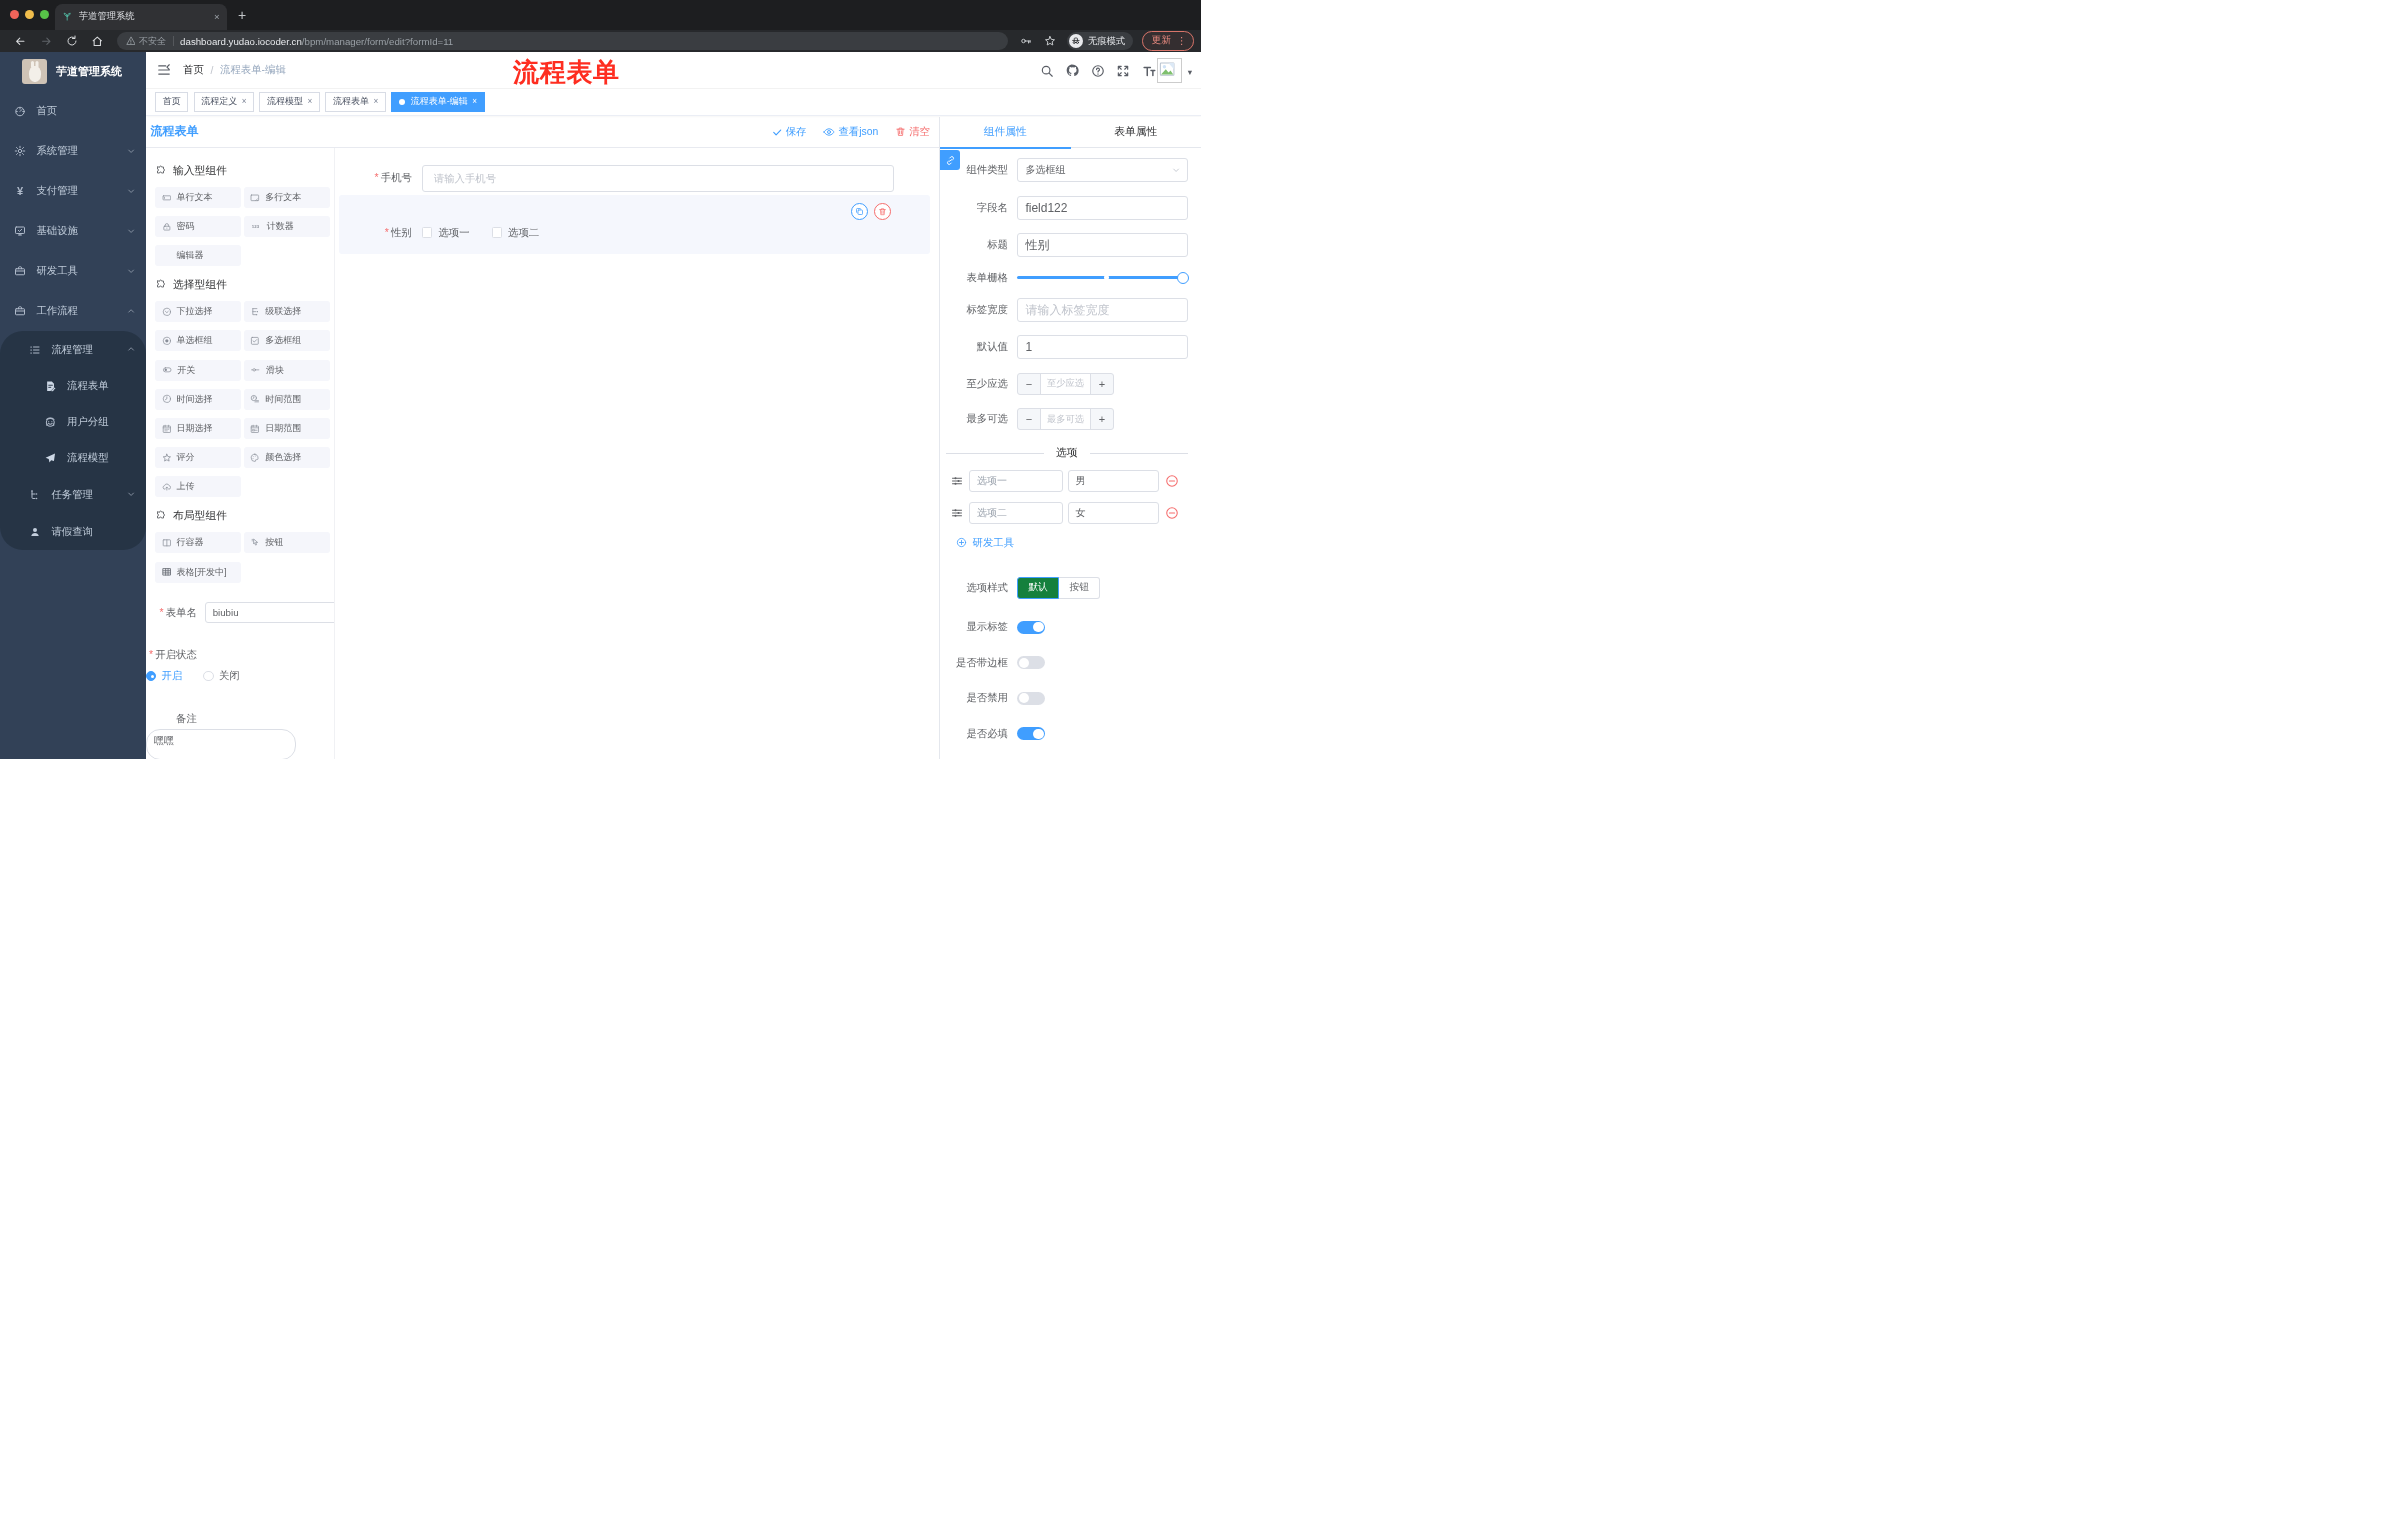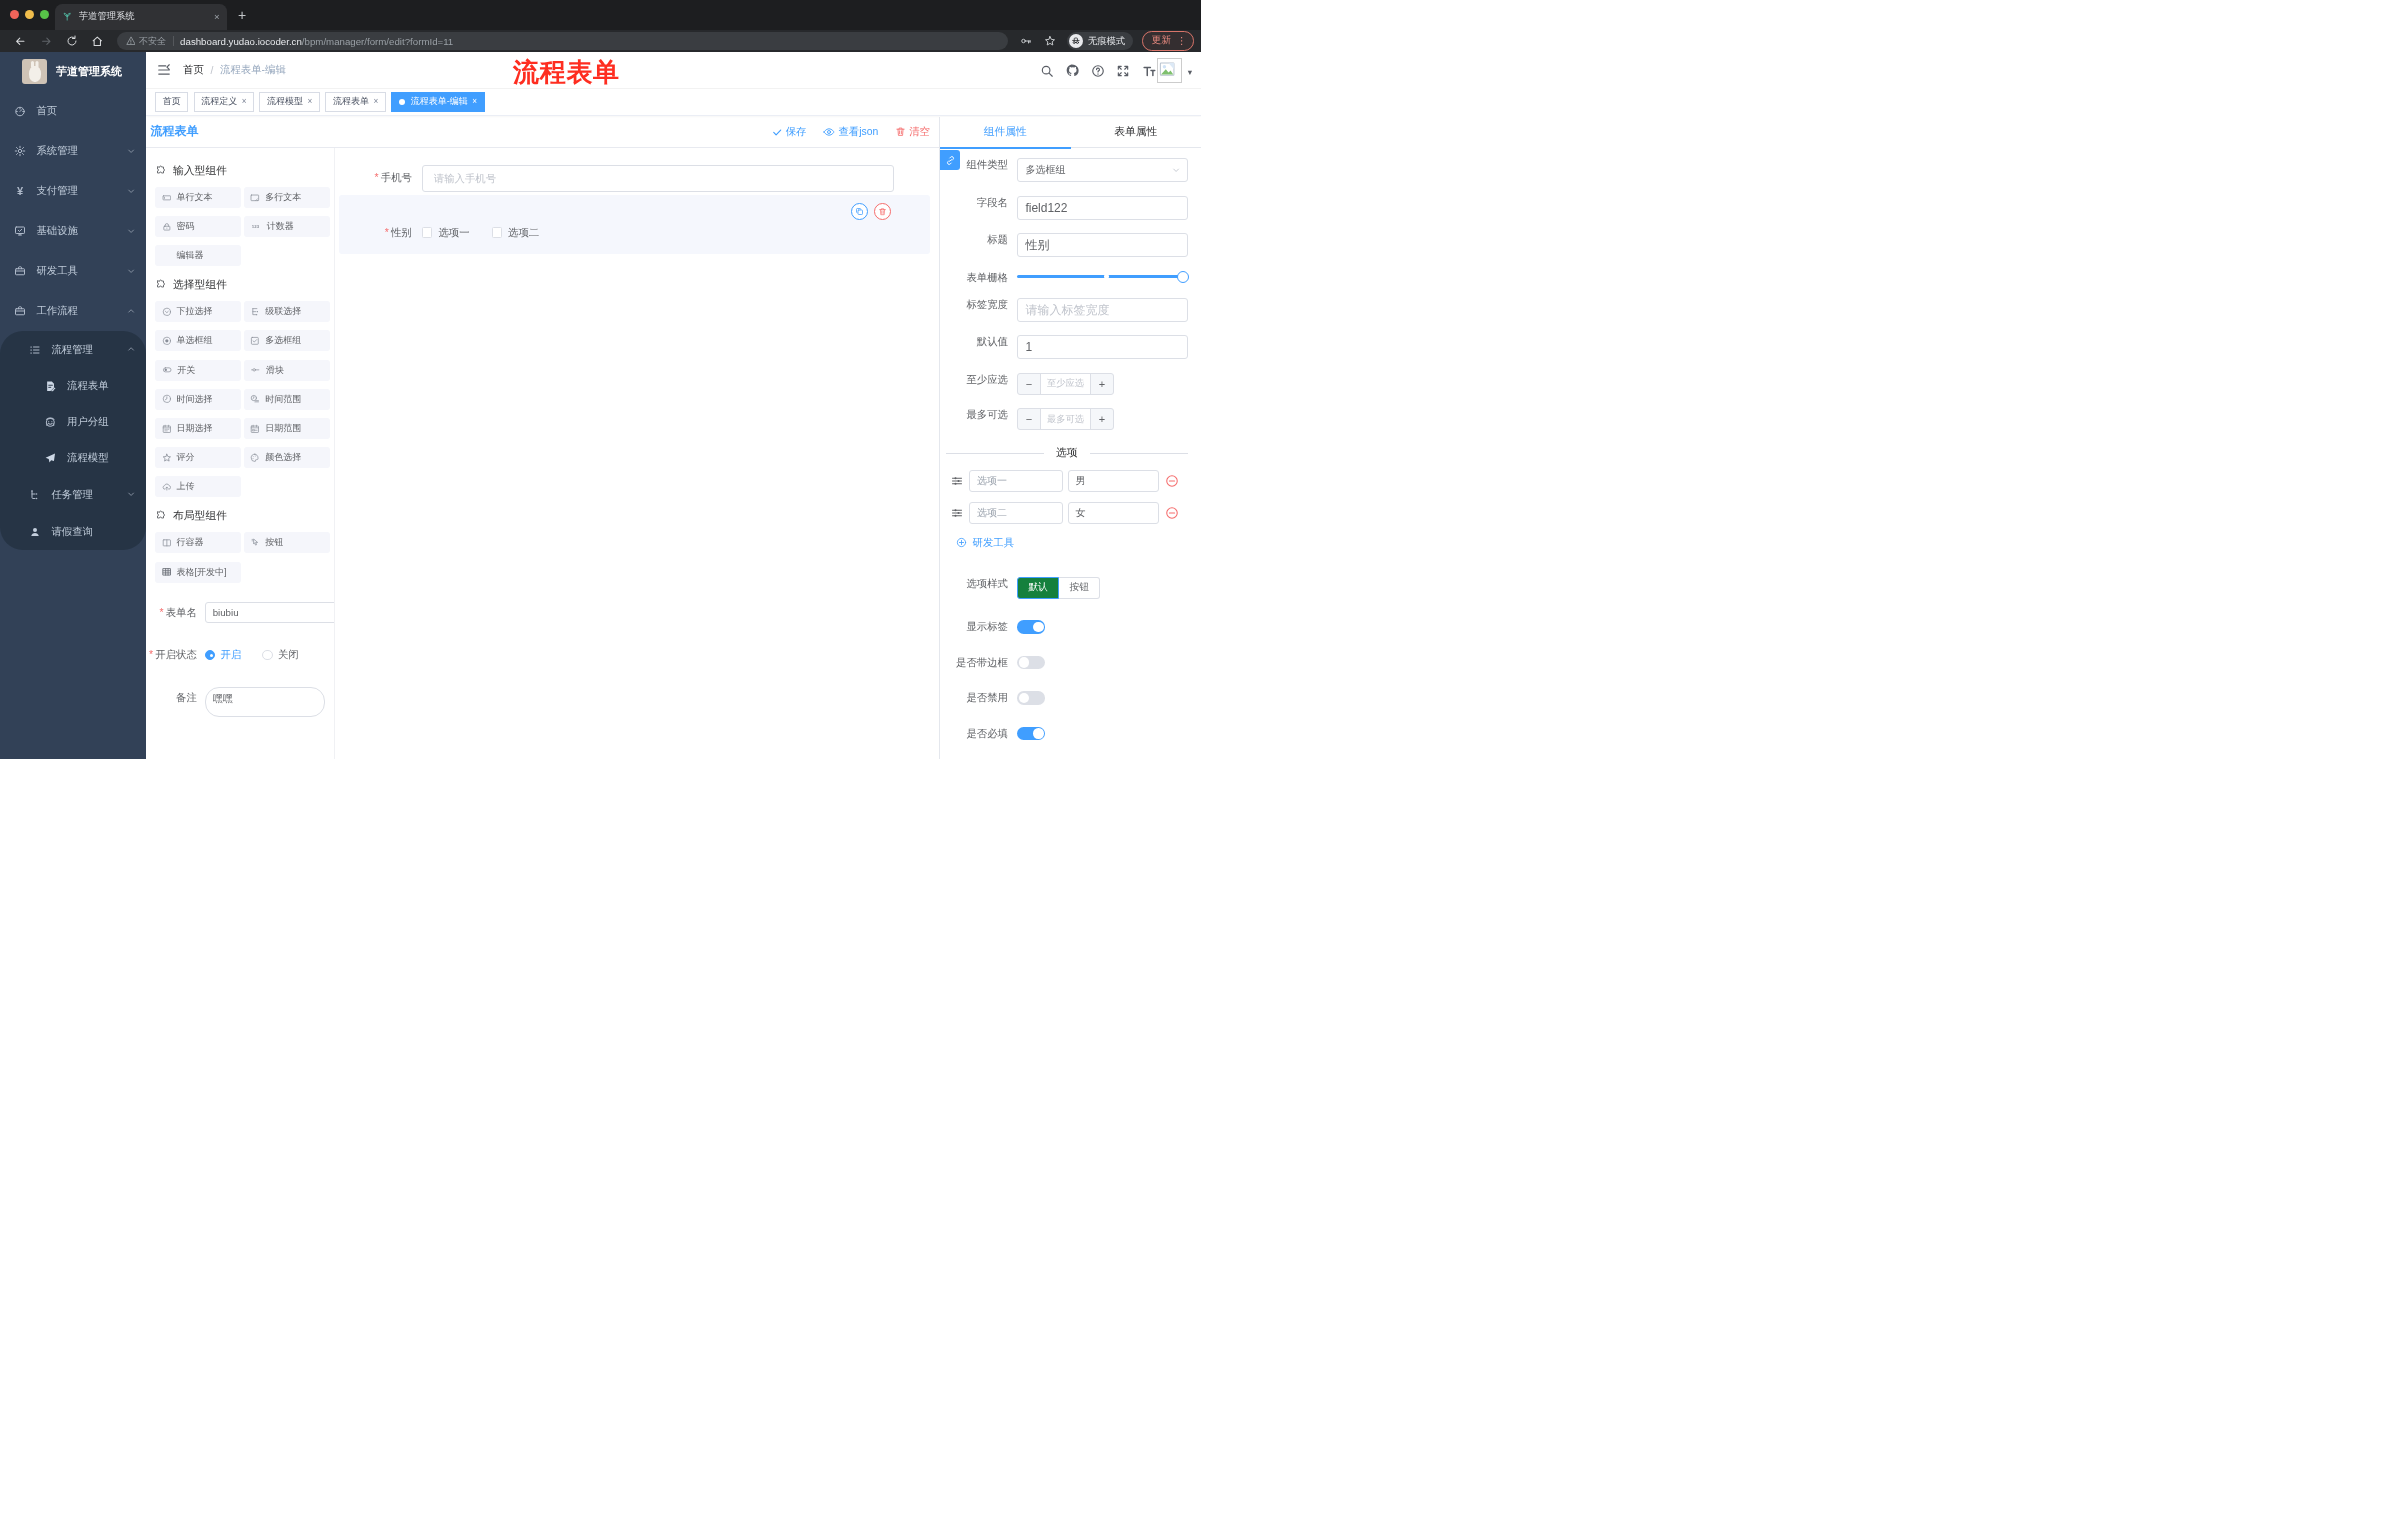--- a/index.html
+++ b/index.html
@@ -86,21 +86,21 @@
   .pshead { display:flex; align-items:center; gap:6px; padding-left:9px; font-size:10.8px; color:#303133; }
   .pshead .pz { color:#606266; }
   .pgrid { display:grid; grid-template-columns:1fr 1fr; gap:8.2px 3px; margin:9px 4.5px 0 9px; }
   .pcard { height:21px; background:#f5f6fb; border-radius:3px; display:flex; align-items:center; padding-left:6.7px; font-size:9px; color:#606266; cursor:grab; }
   .pcard .cic { color:#8a8f99; margin-right:5.2px; flex:none; }
   .pcard .spacer { width:9.7px; margin-right:5.2px; }
   .pcard.full { grid-column:1; }
   
   .pform { margin-top:19.3px; }
   .pfrow { display:flex; align-items:flex-start; margin:0 9px 0 0; }
-  .pfrow + .pfrow { margin-top:21.5px; }
+  .pfrow + .pfrow { margin-top:21.5px;flex-direction:column; }
   .pflabel { width:59px; text-align:right; font-size:10.4px; color:#606266; padding-right:8.2px; line-height:21px; flex:none; white-space:nowrap; }
   .req { color:#f56c6c; margin-right:2.2px; }
   .pfinput { flex:1; height:21px; border:0.7px solid #dcdfe6; border-radius:3px; font-size:9.7px; color:#606266; padding:0 6.7px; font-family:inherit; }
   .pfarea { flex:1; height:30px; border:0.7px solid #dcdfe6; border-radius:14px; font-size:10px; color:#606266; padding:3.7px 6.7px; resize:none; font-family:inherit; }
   .radios { display:flex; align-items:center; gap:21px; height:21px; }
   .rad { display:flex; align-items:center; gap:5.2px; font-size:10.4px; color:#606266; }
   .rdot { width:10.4px; height:10.4px; border-radius:50%; border:0.7px solid #dcdfe6; background:#fff; position:relative; }
   .rad.on { color:#409eff; }
   .rad.on .rdot { background:#409eff; border-color:#409eff; }
   .rad.on .rdot:after { content:""; position:absolute; left:3.7px; top:3.7px; width:3px; height:3px; border-radius:50%; background:#fff; }
@@ -122,21 +122,21 @@
   .ckbox { width:10.4px; height:10.4px; border:0.7px solid #dcdfe6; border-radius:1.5px; background:#fff; }
 
   
   .panel { flex:1; position:relative; background:#fff; overflow:hidden; }
   .ptabs { height:31px; display:flex; border-bottom:1.5px solid #e4e7ed; }
   .ptab { flex:1; display:flex; align-items:center; justify-content:center; font-size:10.8px; color:#303133; position:relative; cursor:pointer; }
   .ptab.act { color:#409eff; }
   .ptab.act:after { content:""; position:absolute; left:0; right:0; bottom:-1.5px; height:1.5px; background:#409eff; }
   .linktab { position:absolute; left:0; top:33px; width:20px; height:20px; background:#409eff; color:#fff; border-radius:0 3px 3px 0; display:flex; align-items:center; justify-content:center; }
   .pbody { padding:10.4px 13.4px 0 6px; }
-  .prow { display:flex; margin-bottom:13.4px; }
+  .prow { display:flex; align-items:center; margin-bottom:13.4px; }
   .plabel { width:62px; flex:none; text-align:right; font-size:10.4px; color:#606266; margin-right:9px; white-space:nowrap; }
   .pselect { flex:1; height:24px; border:0.7px solid #dcdfe6; border-radius:3px; display:flex; align-items:center; padding:0 7.4px; font-size:10px; color:#606266; position:relative; cursor:pointer; }
   .pselect .cd { position:absolute; right:6.7px; color:#c0c4cc; }
   .pinput { flex:1; height:24px; border:0.7px solid #dcdfe6; border-radius:3px; font-size:12px; color:#606266; padding:0 7.4px; font-family:inherit; min-width:0; }
   .pinput::placeholder { color:#c0c4cc; }
   .slider { flex:1; position:relative; height:12px; }
   .strack { position:absolute; left:0; right:0; top:4.5px; height:3px; border-radius:1.5px; background:#409eff; }
   .smark { position:absolute; left:51%; top:3.7px; width:4.5px; height:4.5px; border-radius:50%; background:#fff; }
   .shandle { position:absolute; right:-1.5px; top:0; width:12px; height:12px; border-radius:50%; background:#fff; border:1.5px solid #409eff; }
   .stepper { width:97px; height:22px; border:0.7px solid #dcdfe6; border-radius:3px; background:#f5f7fa; display:flex; overflow:hidden; flex:none; }

